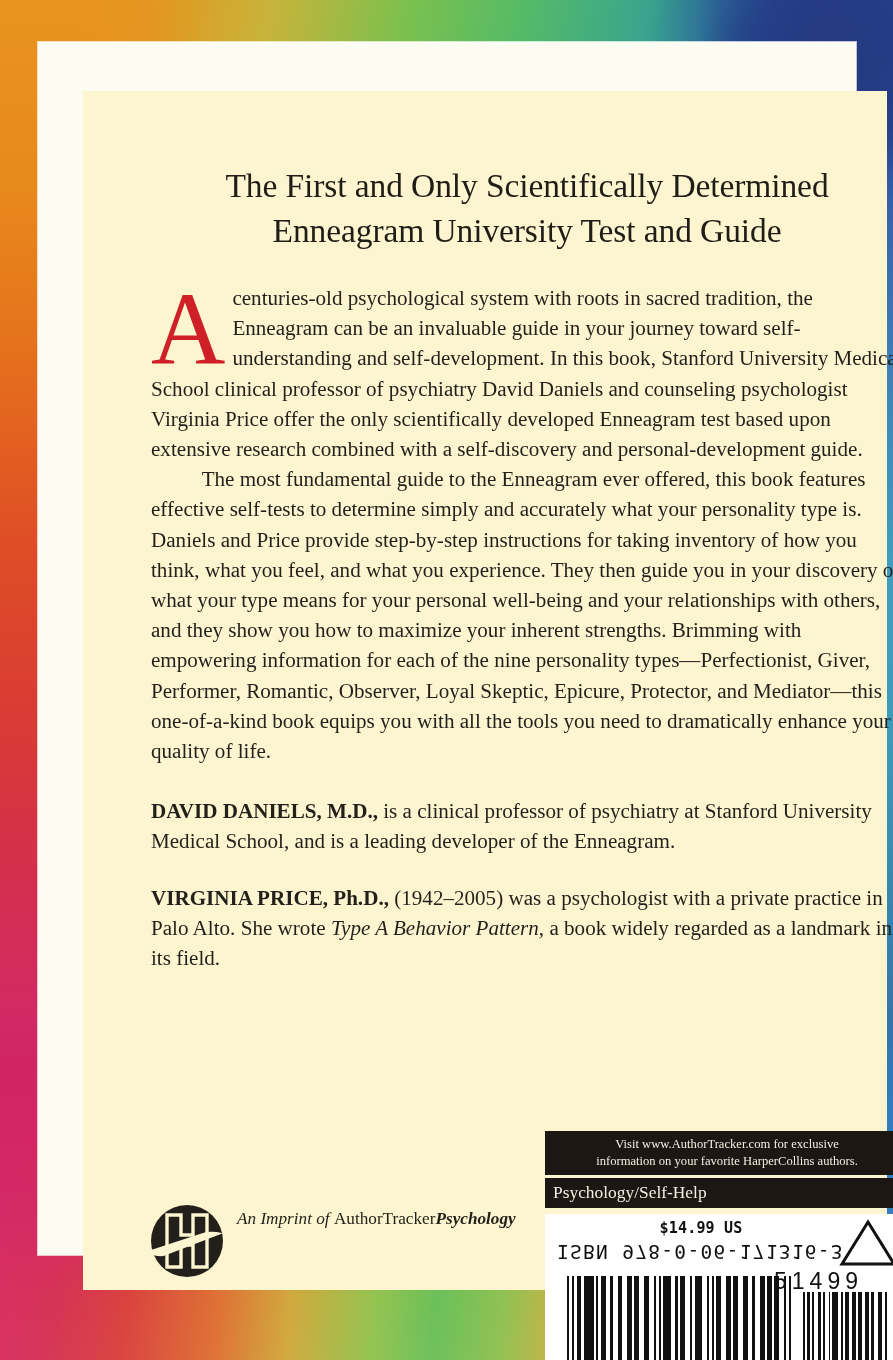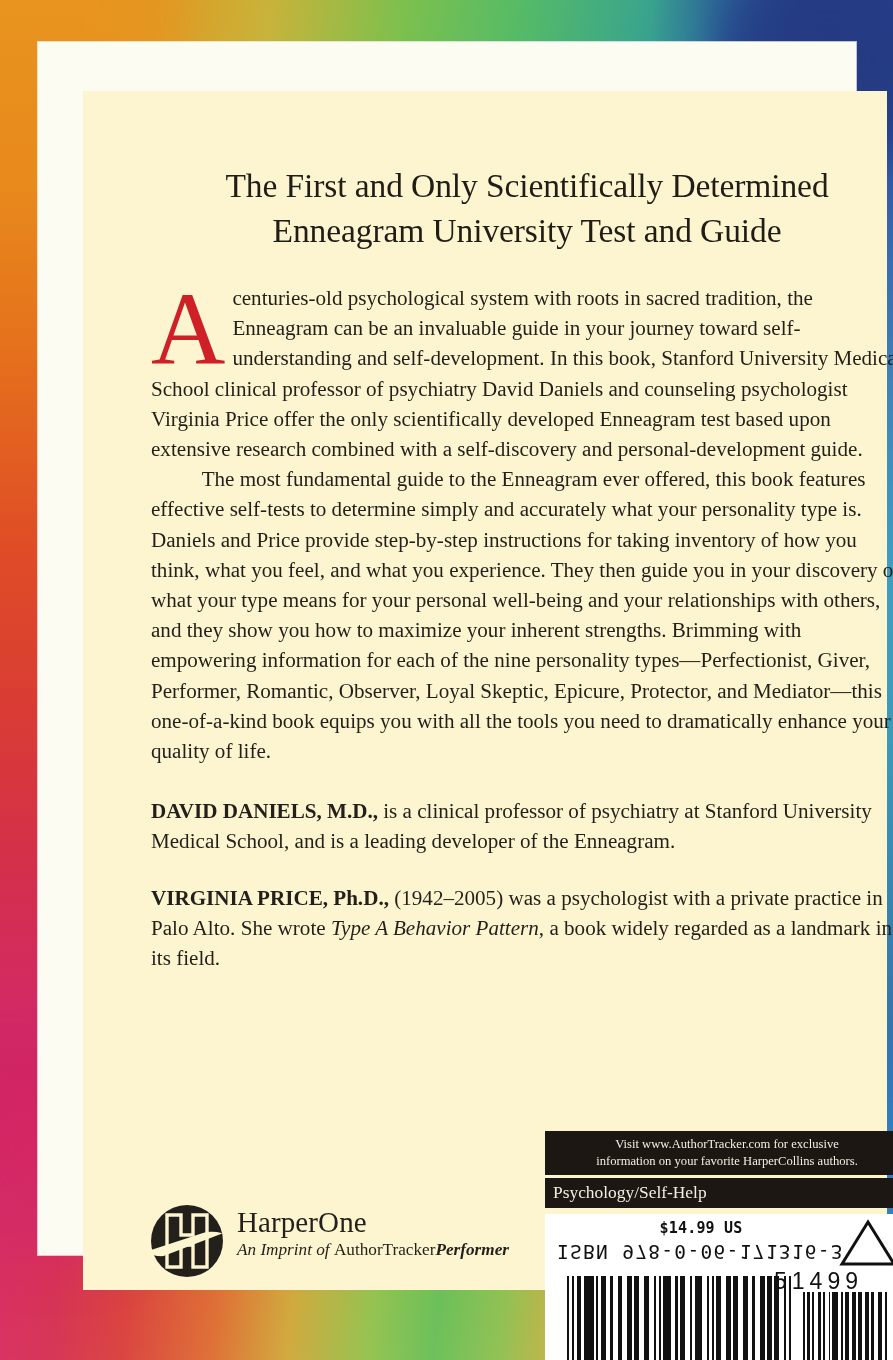--- a/index.html
+++ b/index.html
@@ -396,22 +396,21 @@
 
       <div id="publisher">
         <div class="logo-mark">
           <div class="logo-circle"></div>
           <svg class="logo-h" viewBox="0 0 44 56">
             <path d="M2 2 H16 V22 H28 V2 H42 V54 H28 V32 H16 V54 H2 Z" fill="none" stroke="#fcf5d0" stroke-width="3.4"></path>
           </svg>
           <div class="logo-swoosh"></div>
         </div>
         <div class="logo-text">
-          <div class="logo-name">HarperOne</div>
-          <div class="logo-imprint"><span>An Imprint of </span><span class="nonital">AuthorTracker</span><span class="pubword">Performer</span></div>
+          <div class="logo-imprint"><span>An Imprint of </span><span class="nonital">AuthorTracker</span><span class="pubword">Psychology</span></div>
         </div>
       </div>
 
       <div id="marketing">
 
         <div class="tracker-box">
           <div>Visit www.AuthorTracker.com for exclusive</div>
           <div>information on your favorite HarperCollins authors.</div>
         </div>
 

